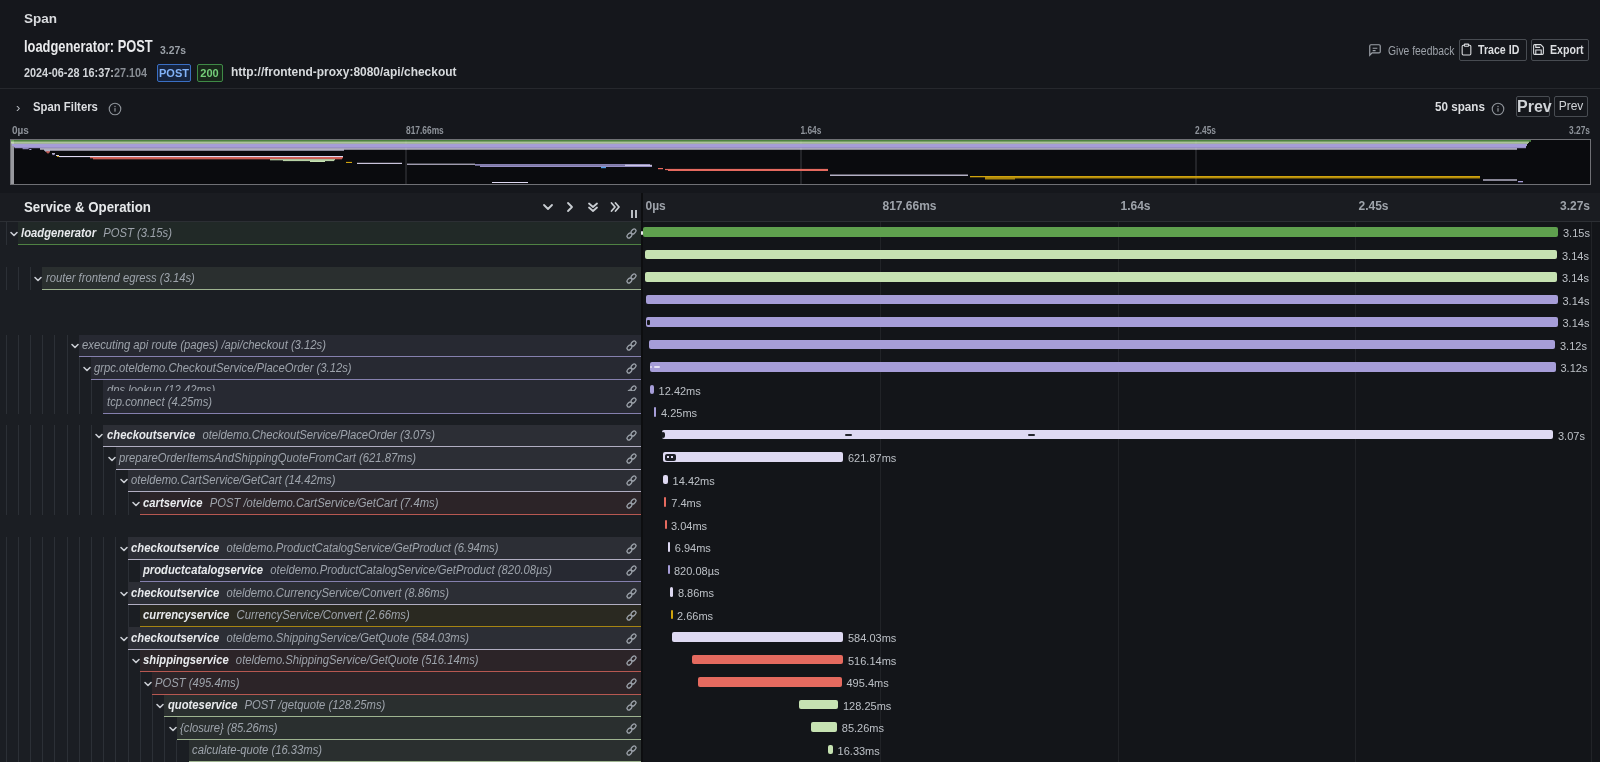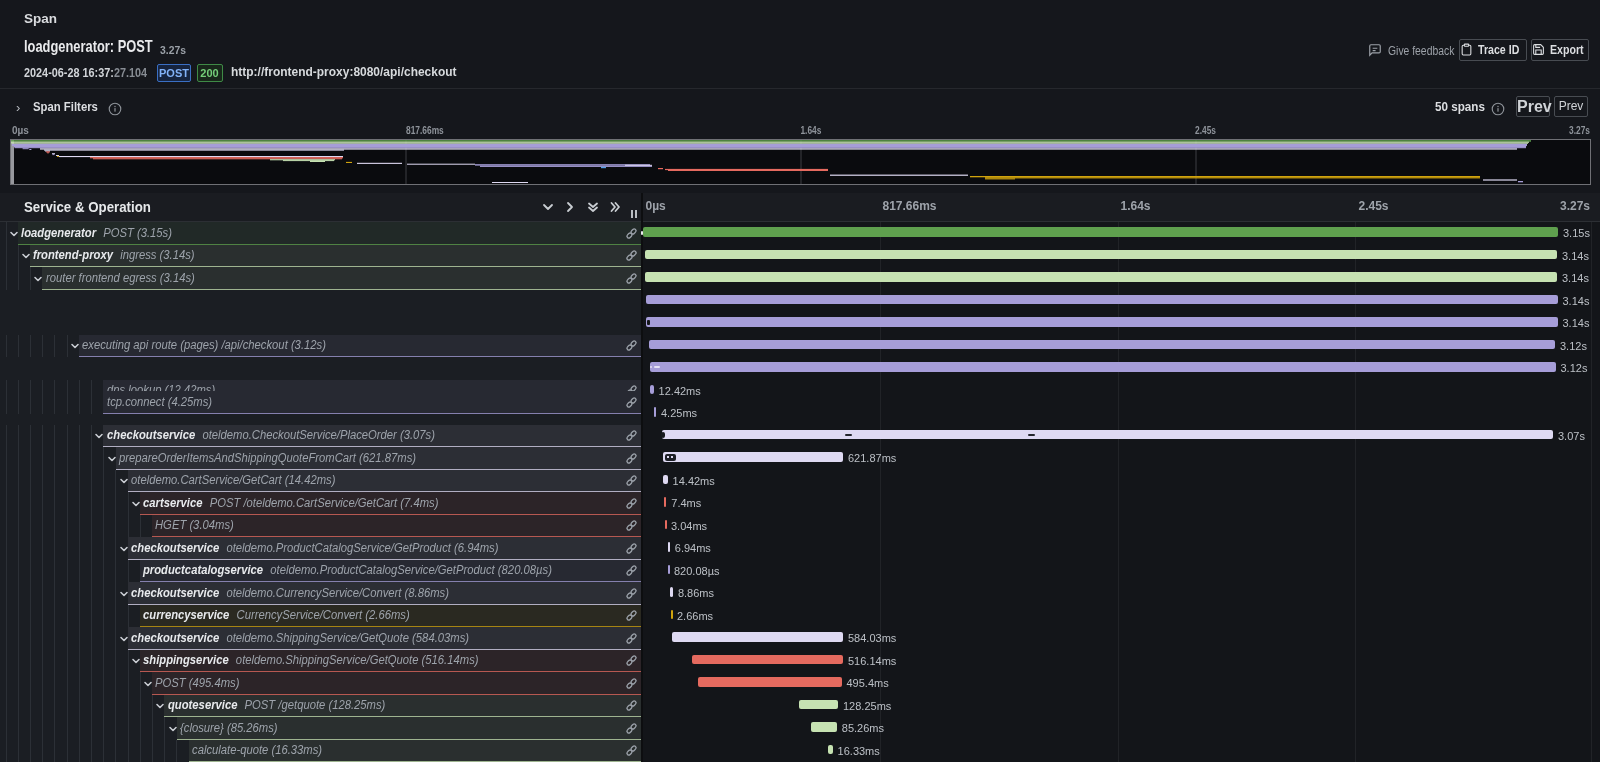--- a/index.html
+++ b/index.html
@@ -173,37 +173,20 @@
         <div class="txt" style="left:21.2px"><b>loadgenerator</b><span style="display:inline-block;width:8px"></span>POST (3.15s)</div>
         <svg class="lk" width="13" height="13" viewBox="0 0 24 24" fill="none" stroke="#9aa0a8" stroke-width="2.5">
           <g transform="rotate(-45 12 12)">
             <rect x="1.6" y="8.6" width="10.2" height="6.8" rx="3.4"></rect>
             <rect x="12.2" y="8.6" width="10.2" height="6.8" rx="3.4"></rect>
           </g>
         </svg>
       </div>
       <div class="bar" style="left:643.0px;top:5.3px;width:915.0px;background:#5fa04e"></div>
       <div class="blbl" style="left:1563.0px;top:5.4px">3.15s</div>
-      <div class="row" style="top:22.5px">
-        <div class="guide" style="left:5.5px"></div>
-        <div class="guide" style="left:17.7px"></div>
-        <div class="rc" style="left:30.2px;background:#2a2f2f;border-bottom:1px solid rgba(198,226,178,0.75)"></div>
-        <div class="cv" style="left:21.2px">
-          <svg width="10" height="10" viewBox="0 0 10 10" fill="none" stroke="#c8ccd2" stroke-width="1.6" stroke-linecap="round" stroke-linejoin="round">
-            <path d="M2 3.5 L5 6.5 L8 3.5"></path>
-          </svg>
-        </div>
-        <div class="txt" style="left:33.4px"><b>frontend-proxy</b><span style="display:inline-block;width:8px"></span>ingress (3.14s)</div>
-        <svg class="lk" width="13" height="13" viewBox="0 0 24 24" fill="none" stroke="#9aa0a8" stroke-width="2.5">
-          <g transform="rotate(-45 12 12)">
-            <rect x="1.6" y="8.6" width="10.2" height="6.8" rx="3.4"></rect>
-            <rect x="12.2" y="8.6" width="10.2" height="6.8" rx="3.4"></rect>
-          </g>
-        </svg>
-      </div>
       <div class="bar" style="left:644.5px;top:27.8px;width:912.5px;background:#c6e2b2"></div>
       <div class="blbl" style="left:1562.0px;top:27.9px">3.14s</div>
       <div class="row" style="top:45.0px">
         <div class="guide" style="left:5.5px"></div>
         <div class="guide" style="left:17.7px"></div>
         <div class="guide" style="left:29.9px"></div>
         <div class="rc" style="left:42.4px;background:#2a2f2f;border-bottom:1px solid rgba(198,226,178,0.75)"></div>
         <div class="cv" style="left:33.4px">
           <svg width="10" height="10" viewBox="0 0 10 10" fill="none" stroke="#c8ccd2" stroke-width="1.6" stroke-linecap="round" stroke-linejoin="round">
             <path d="M2 3.5 L5 6.5 L8 3.5"></path>
@@ -239,20 +222,42 @@
         <div class="txt" style="left:82.2px">executing api route (pages) /api/checkout (3.12s)</div>
         <svg class="lk" width="13" height="13" viewBox="0 0 24 24" fill="none" stroke="#9aa0a8" stroke-width="2.5">
           <g transform="rotate(-45 12 12)">
             <rect x="1.6" y="8.6" width="10.2" height="6.8" rx="3.4"></rect>
             <rect x="12.2" y="8.6" width="10.2" height="6.8" rx="3.4"></rect>
           </g>
         </svg>
       </div>
       <div class="bar" style="left:649.0px;top:117.8px;width:906.0px;background:#a69dd8"></div>
       <div class="blbl" style="left:1560.0px;top:117.9px">3.12s</div>
+      <div class="row" style="top:135.0px">
+        <div class="guide" style="left:5.5px"></div>
+        <div class="guide" style="left:17.7px"></div>
+        <div class="guide" style="left:29.9px"></div>
+        <div class="guide" style="left:42.1px"></div>
+        <div class="guide" style="left:54.3px"></div>
+        <div class="guide" style="left:66.5px"></div>
+        <div class="guide" style="left:78.7px"></div>
+        <div class="rc" style="left:91.2px;background:#272932;border-bottom:1px solid rgba(166,157,216,0.75)"></div>
+        <div class="cv" style="left:82.2px">
+          <svg width="10" height="10" viewBox="0 0 10 10" fill="none" stroke="#c8ccd2" stroke-width="1.6" stroke-linecap="round" stroke-linejoin="round">
+            <path d="M2 3.5 L5 6.5 L8 3.5"></path>
+          </svg>
+        </div>
+        <div class="txt" style="left:94.4px">grpc.oteldemo.CheckoutService/PlaceOrder (3.12s)</div>
+        <svg class="lk" width="13" height="13" viewBox="0 0 24 24" fill="none" stroke="#9aa0a8" stroke-width="2.5">
+          <g transform="rotate(-45 12 12)">
+            <rect x="1.6" y="8.6" width="10.2" height="6.8" rx="3.4"></rect>
+            <rect x="12.2" y="8.6" width="10.2" height="6.8" rx="3.4"></rect>
+          </g>
+        </svg>
+      </div>
       <div class="bar" style="left:649.5px;top:140.3px;width:906.0px;background:#a69dd8"></div>
       <div class="blbl" style="left:1560.5px;top:140.4px">3.12s</div>
       <div class="row" style="top:157.5px">
         <div class="guide" style="left:5.5px"></div>
         <div class="guide" style="left:17.7px"></div>
         <div class="guide" style="left:29.9px"></div>
         <div class="guide" style="left:42.1px"></div>
         <div class="guide" style="left:54.3px"></div>
         <div class="guide" style="left:66.5px"></div>
         <div class="guide" style="left:78.7px"></div>
@@ -387,42 +392,20 @@
         <div class="txt" style="left:143.2px"><b>cartservice</b><span style="display:inline-block;width:8px"></span>POST /oteldemo.CartService/GetCart (7.4ms)</div>
         <svg class="lk" width="13" height="13" viewBox="0 0 24 24" fill="none" stroke="#9aa0a8" stroke-width="2.5">
           <g transform="rotate(-45 12 12)">
             <rect x="1.6" y="8.6" width="10.2" height="6.8" rx="3.4"></rect>
             <rect x="12.2" y="8.6" width="10.2" height="6.8" rx="3.4"></rect>
           </g>
         </svg>
       </div>
       <div class="bar" style="left:664.0px;top:275.3px;width:2.3px;background:#e56a5f"></div>
       <div class="blbl" style="left:671.3px;top:275.4px">7.4ms</div>
-      <div class="row" style="top:292.5px">
-        <div class="guide" style="left:5.5px"></div>
-        <div class="guide" style="left:17.7px"></div>
-        <div class="guide" style="left:29.9px"></div>
-        <div class="guide" style="left:42.1px"></div>
-        <div class="guide" style="left:54.3px"></div>
-        <div class="guide" style="left:66.5px"></div>
-        <div class="guide" style="left:78.7px"></div>
-        <div class="guide" style="left:90.9px"></div>
-        <div class="guide" style="left:103.1px"></div>
-        <div class="guide" style="left:115.3px"></div>
-        <div class="guide" style="left:127.5px"></div>
-        <div class="guide" style="left:139.7px"></div>
-        <div class="rc" style="left:152.2px;background:#2c2428;border-bottom:1px solid rgba(229,106,95,0.75)"></div>
-        <div class="txt" style="left:155.4px">HGET (3.04ms)</div>
-        <svg class="lk" width="13" height="13" viewBox="0 0 24 24" fill="none" stroke="#9aa0a8" stroke-width="2.5">
-          <g transform="rotate(-45 12 12)">
-            <rect x="1.6" y="8.6" width="10.2" height="6.8" rx="3.4"></rect>
-            <rect x="12.2" y="8.6" width="10.2" height="6.8" rx="3.4"></rect>
-          </g>
-        </svg>
-      </div>
       <div class="bar" style="left:664.6px;top:297.8px;width:2.0px;background:#e56a5f"></div>
       <div class="blbl" style="left:671.0px;top:297.9px">3.04ms</div>
       <div class="row" style="top:315.0px">
         <div class="guide" style="left:5.5px"></div>
         <div class="guide" style="left:17.7px"></div>
         <div class="guide" style="left:29.9px"></div>
         <div class="guide" style="left:42.1px"></div>
         <div class="guide" style="left:54.3px"></div>
         <div class="guide" style="left:66.5px"></div>
         <div class="guide" style="left:78.7px"></div>

